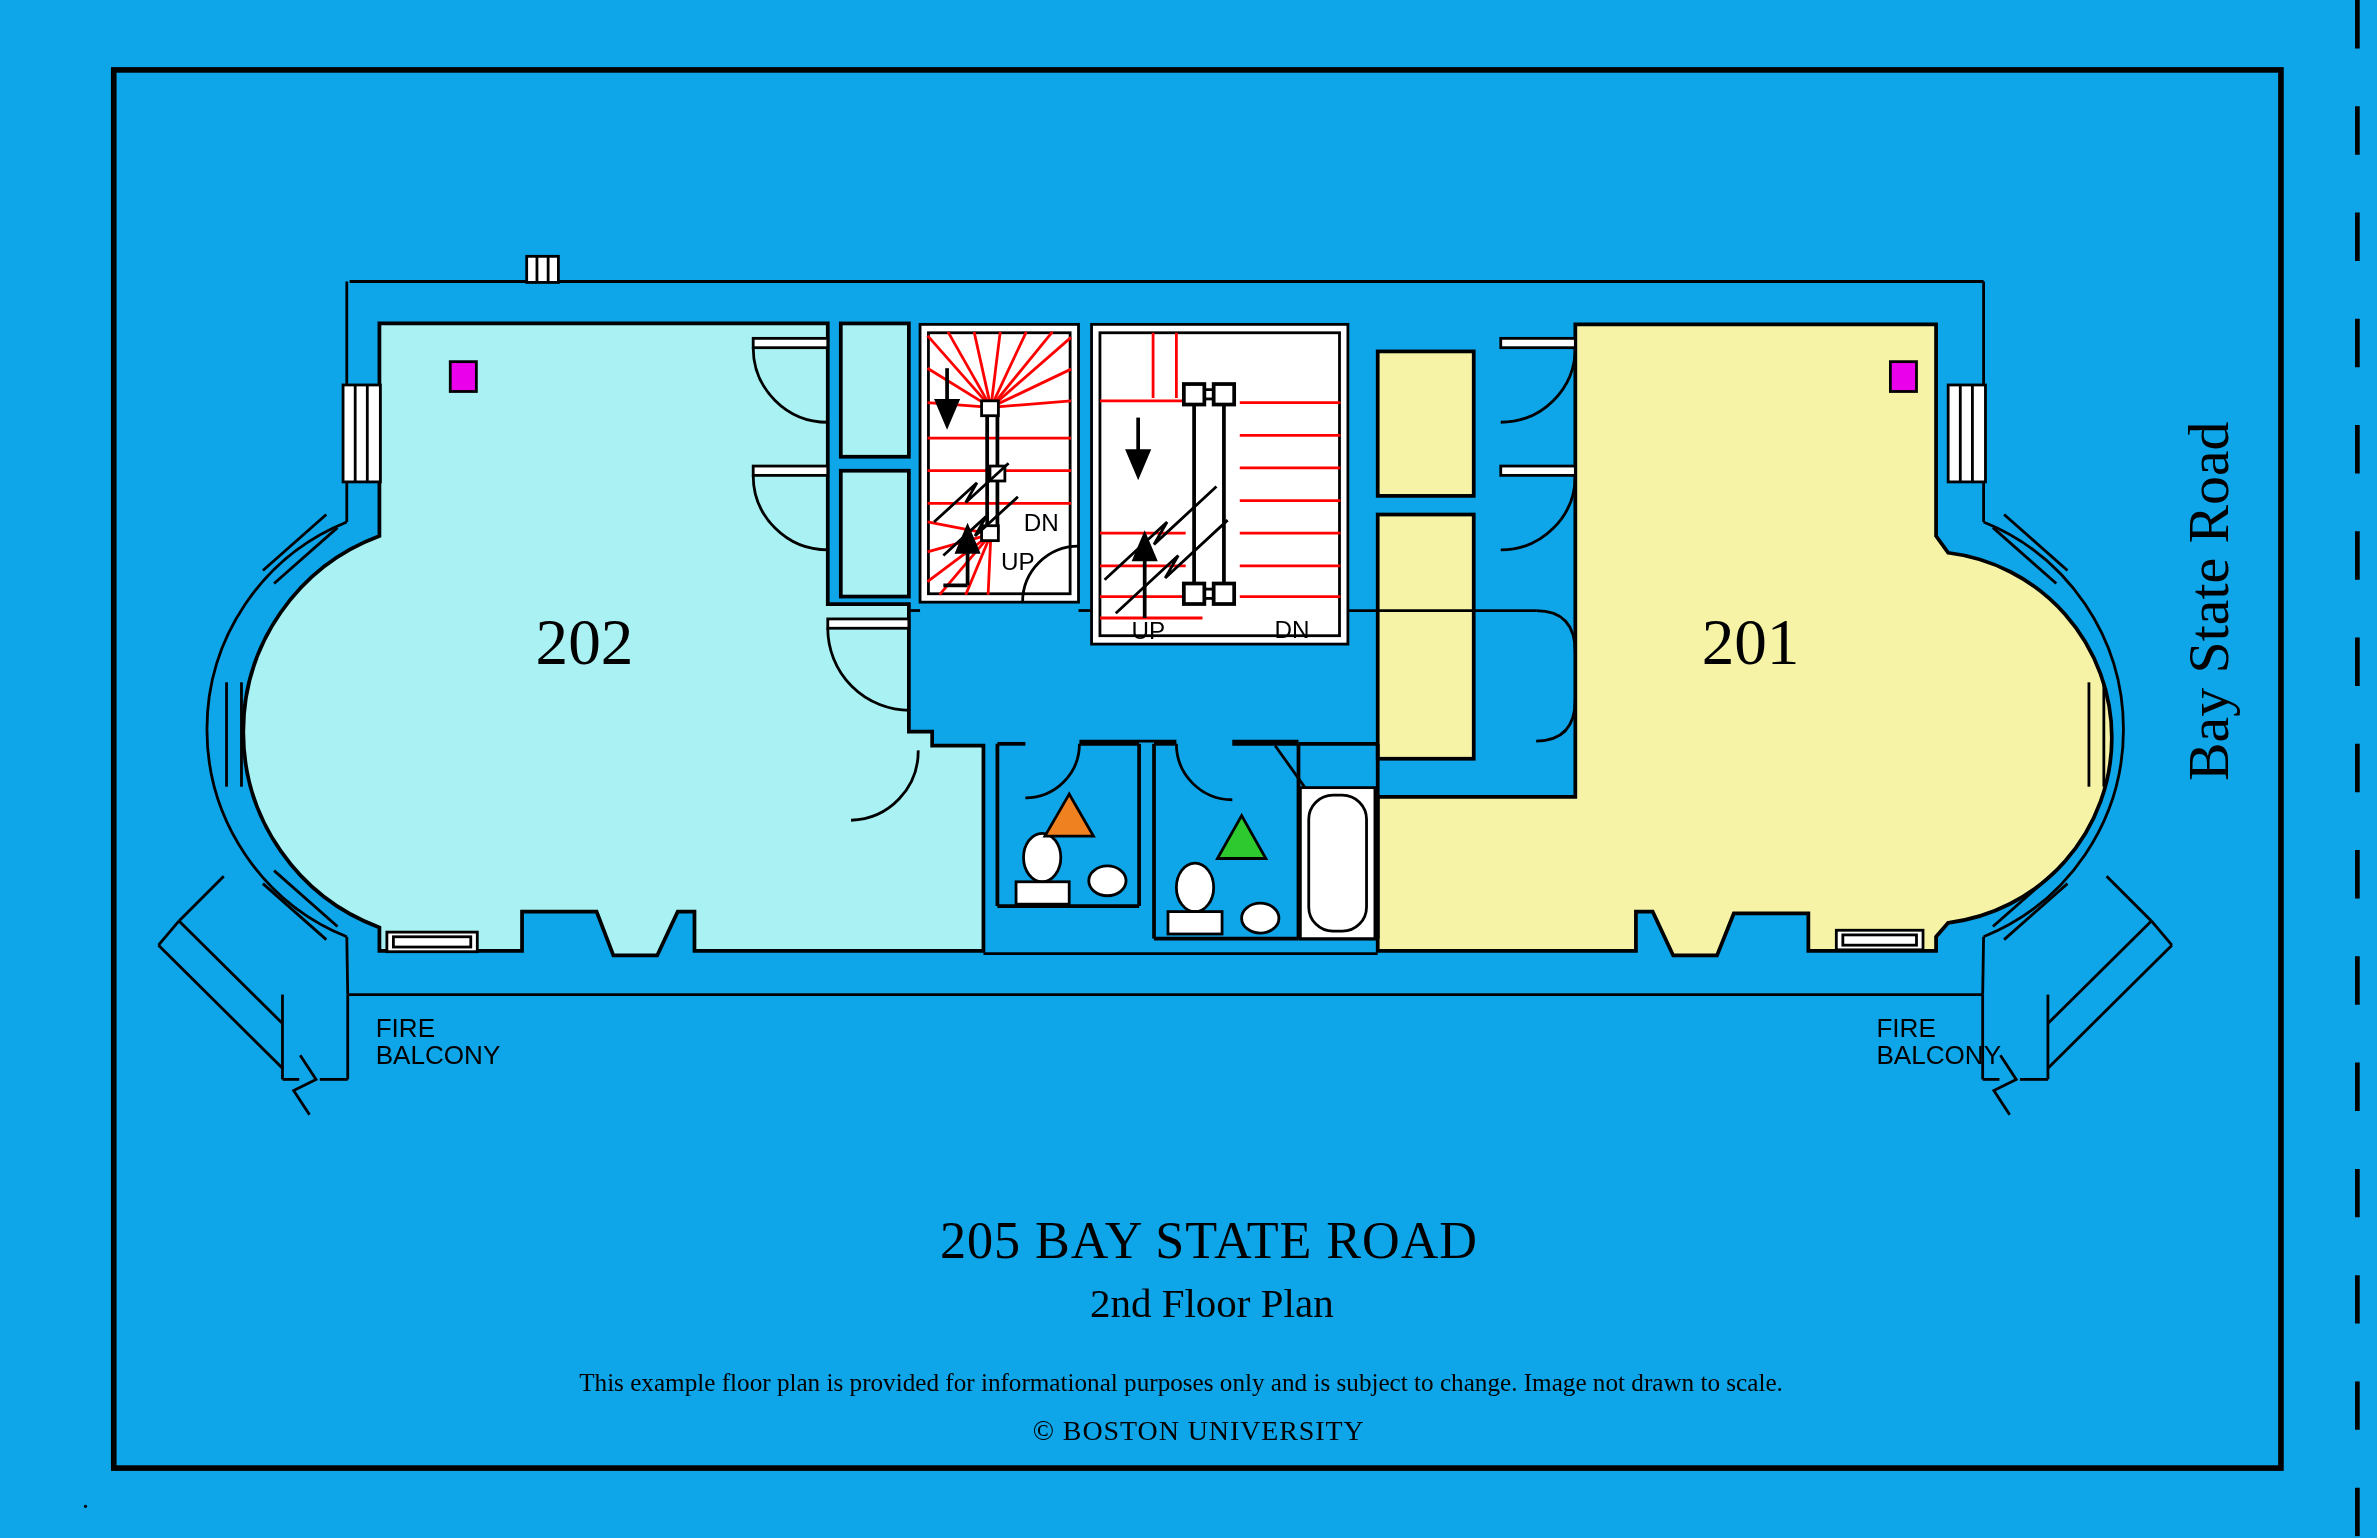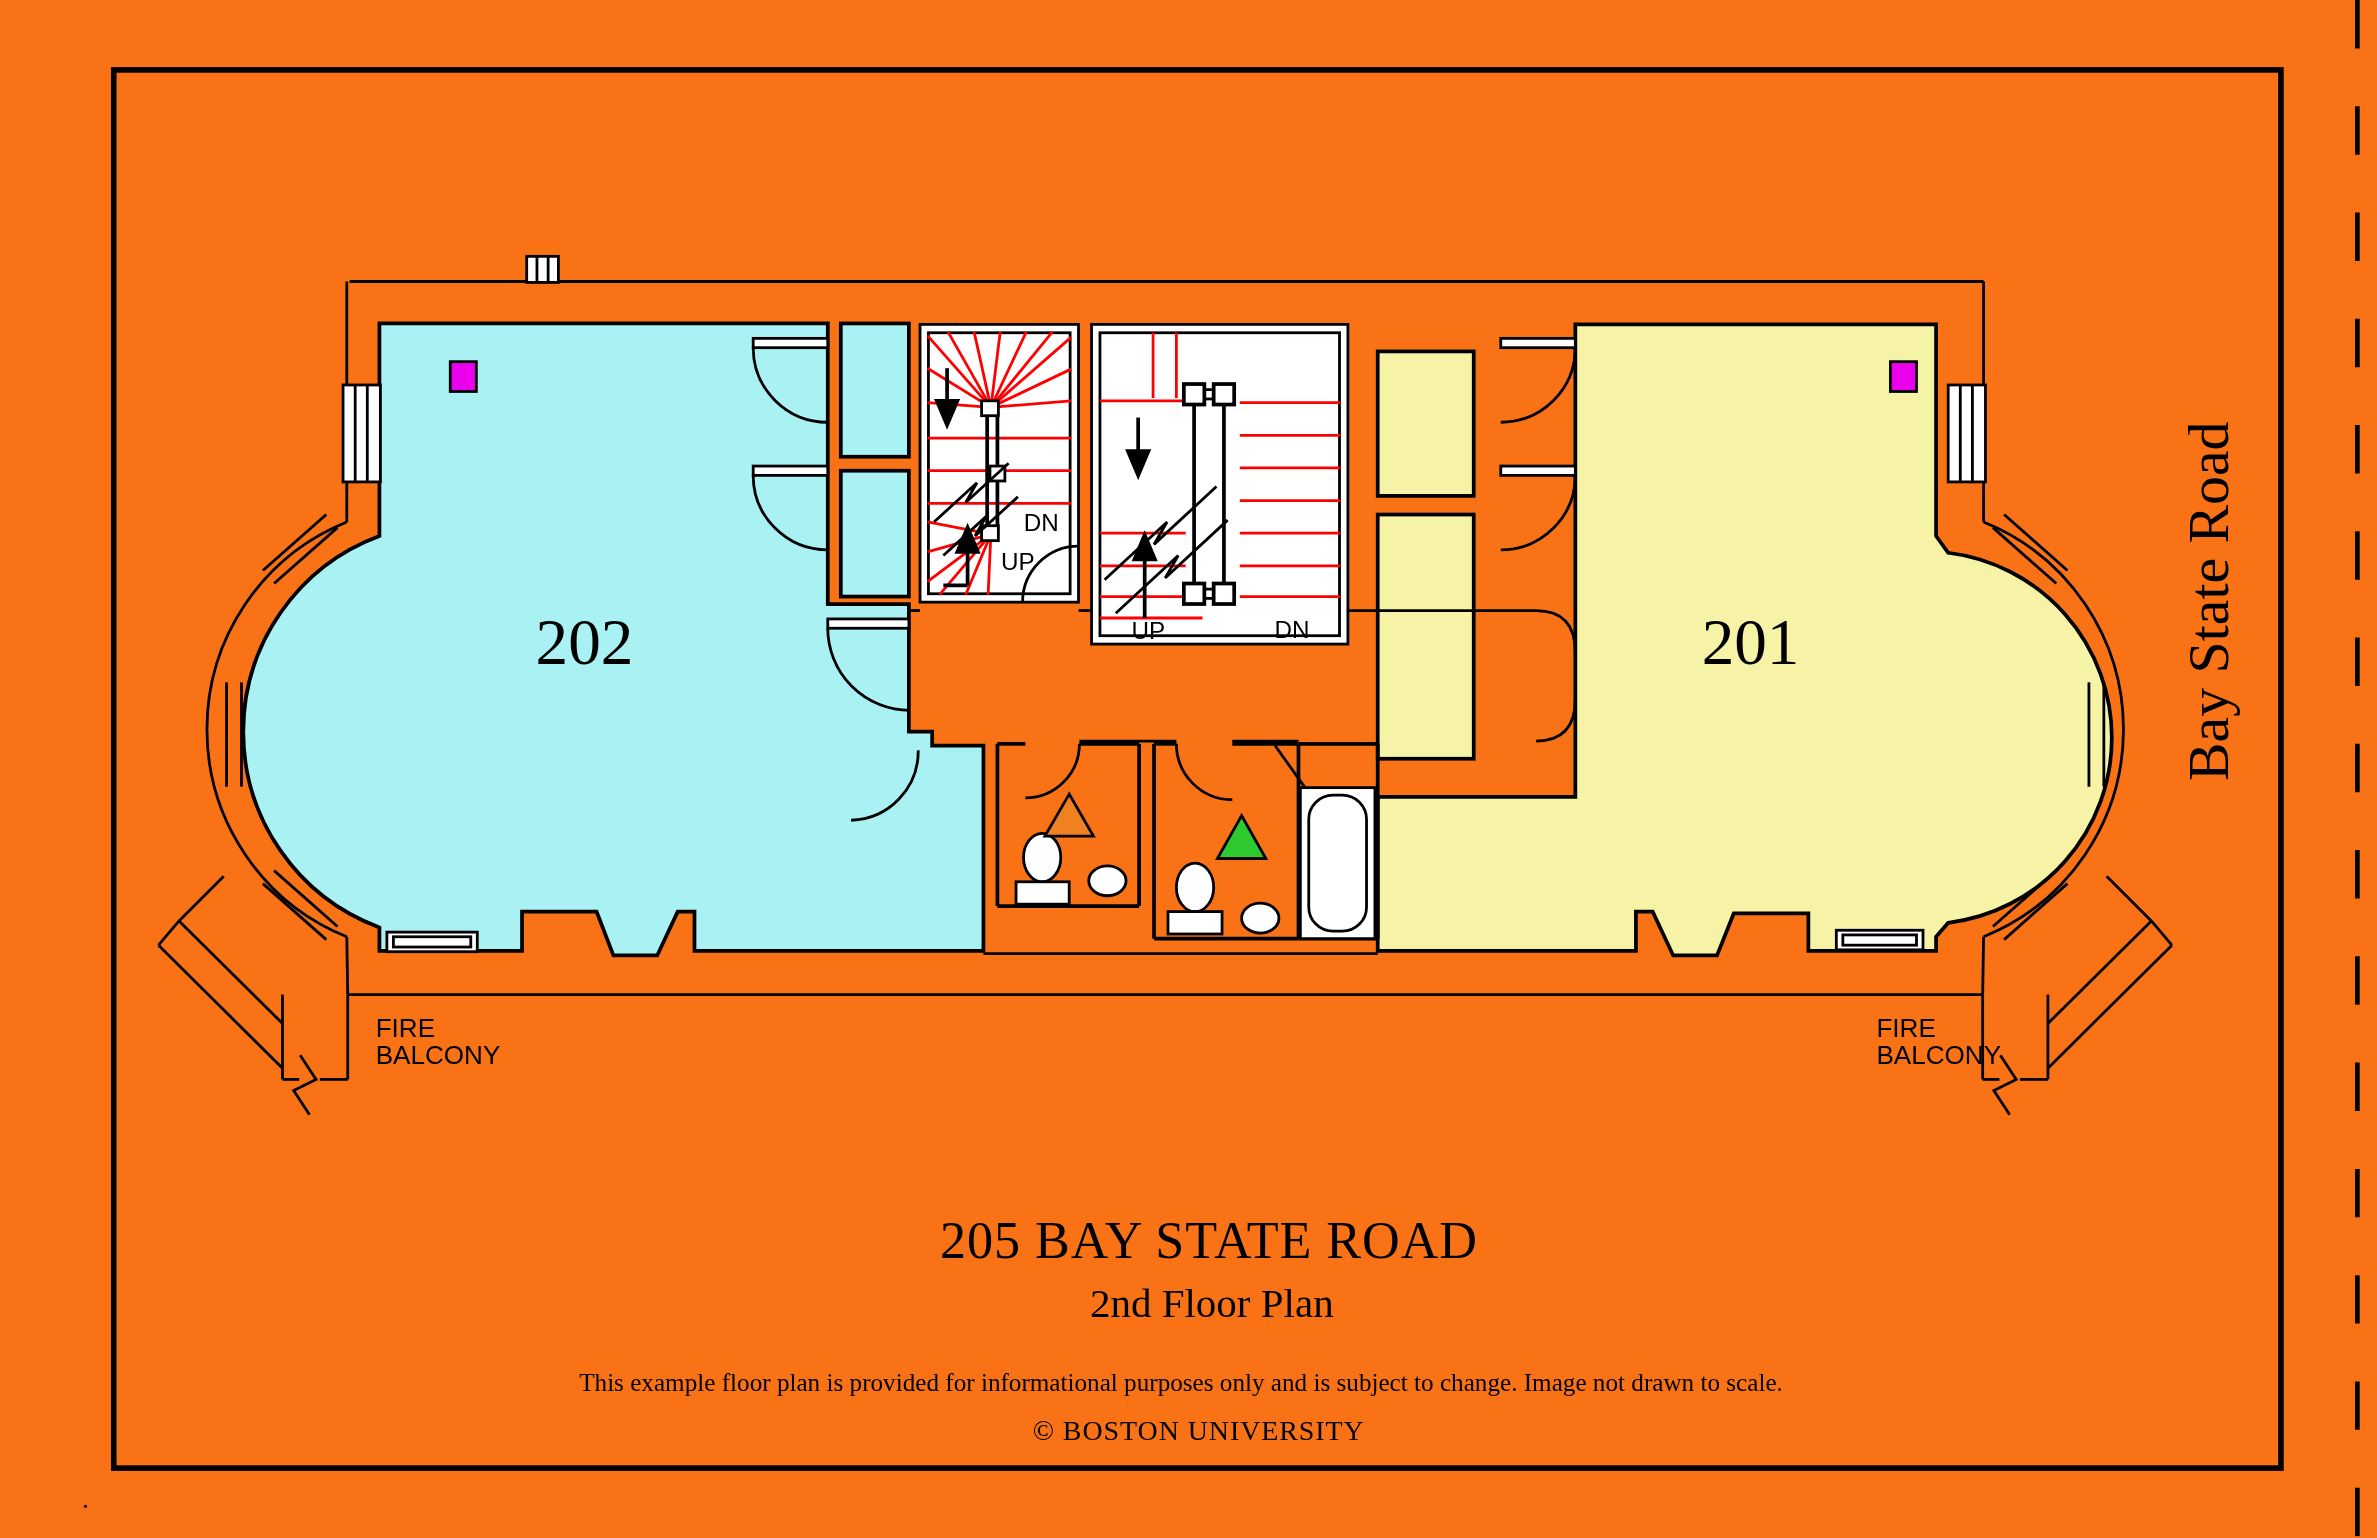--- a/index.html
+++ b/index.html
@@ -1,16 +1,16 @@
 <!DOCTYPE html>
 <html style="font-size:15px"><head>
 <meta charset="utf-8">
 <style>
   html,body{margin:0;padding:0;background:#fff;}
-  #stage{position:relative;width:2377px;height:1538px;background:#f97316;overflow:hidden;
+  #stage{position:relative;width:2377px;height:1538px;background:#0ea5e9;overflow:hidden;
          font-family:"Liberation Serif", serif;}
   svg{position:absolute;left:0;top:0;}
   text{fill:#000;}
   .sans{font-family:"Liberation Sans", sans-serif;}
   .serif{font-family:"Liberation Serif", serif;}
 </style>
 </head>
 <body>
 
 <div id="stage">

